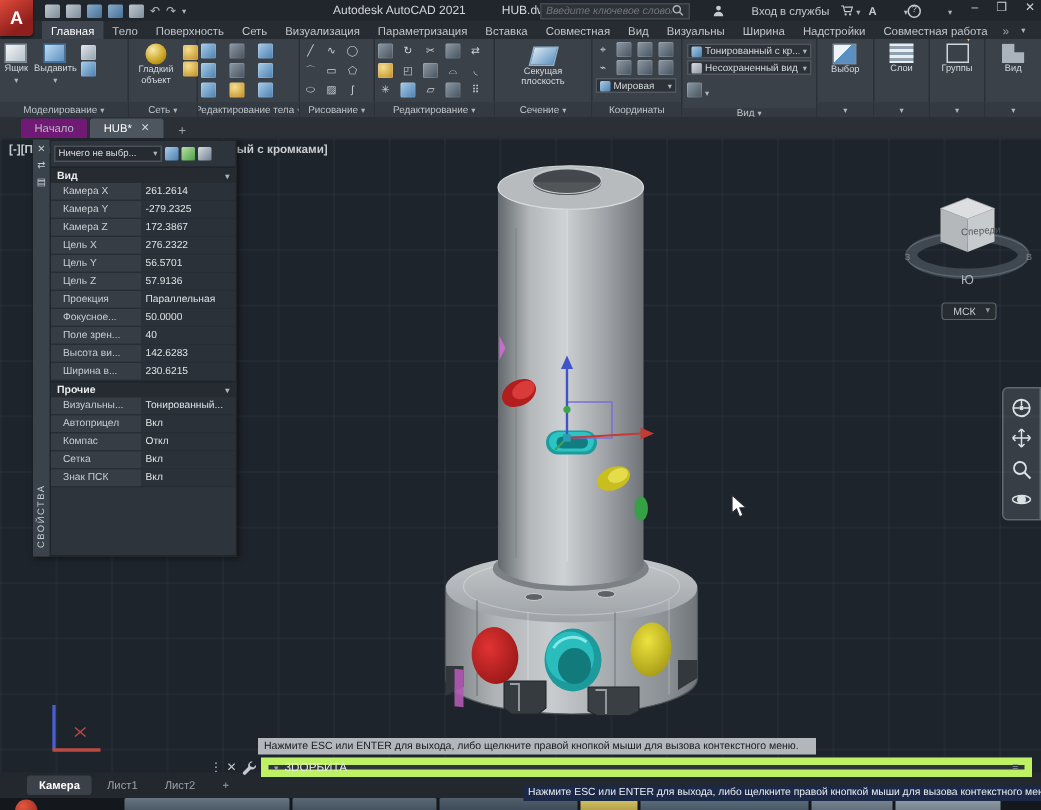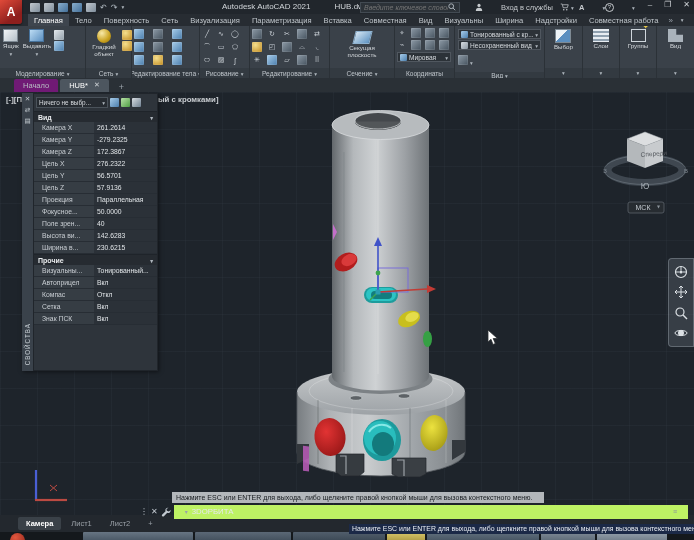--- a/index.html
+++ b/index.html
@@ -83,21 +83,21 @@
   .psec{height:11px;background:#262b31;color:#e9ecee;font-weight:bold;display:flex;align-items:center;justify-content:space-between;padding:0 4px;font-size:7px;border-top:1px solid #1f242a}
   .prow{height:12px;display:flex;border-bottom:1px solid #272d34;font-size:6.8px}
   .plab{width:60px;background:#363d44;color:#c9ced3;padding:1.5px 2px 0 8px;overflow:hidden;white-space:nowrap;flex:none}
   .pval{flex:1;background:#2b3138;color:#e0e4e7;padding:1.5px 3px 0;overflow:hidden;white-space:nowrap}
   .pfill{flex:1;background:#2e343b}
 
   
   .cmdhist{position:absolute;left:172px;top:492px;width:372px;height:11px;background:#b3b7bb;color:#171b1f;font-size:7px;line-height:11px;padding:0 4px;white-space:nowrap;overflow:hidden;z-index:15}
   .cmdrow{position:absolute;left:140px;top:504.5px;width:548px;height:14px;display:flex;align-items:center;gap:3px;z-index:15}
   .cmdico{color:#c3cad1;font-size:8px;line-height:10px}
-  .cmdinput{flex:1;height:13px;background:#2e343a;border:7px solid #bef264;display:flex;align-items:center;gap:4px;padding:0 4px;color:#e6e9ec;font-size:7.8px}
+  .cmdinput{flex:1;height:13px;background:#2e343a;border:5px solid #bef264;display:flex;align-items:center;gap:4px;padding:0 4px;color:#e6e9ec;font-size:7.8px}
   .cmdinput .caret{color:#9aa2aa;font-size:6px}
   .cmdinput .endico{margin-left:auto;color:#8d959d;font-size:7px}
 
   
   .ltabs{position:absolute;left:0;top:515px;width:694px;height:17px;background:#23282e;display:flex;align-items:center;padding-left:18px;gap:2px;z-index:12}
   .ltab{font-size:7.5px;color:#9aa1a8;padding:2px 8px}
   .ltab.active{background:#3a4148;color:#fff;font-weight:bold;border-radius:2px}
   .statusbar{position:absolute;left:0;top:532px;width:694px;height:8px;background:#14181c;display:flex;align-items:flex-start;z-index:12;overflow:hidden}
   .sblock{height:8px;flex:none;margin-right:2px;border-radius:1px 1px 0 0}
   .sred{width:15px;height:15px;border-radius:50%;background:radial-gradient(circle at 35% 30%,#e2573f,#8e2418);margin:1px 0 0 10px;flex:none}

